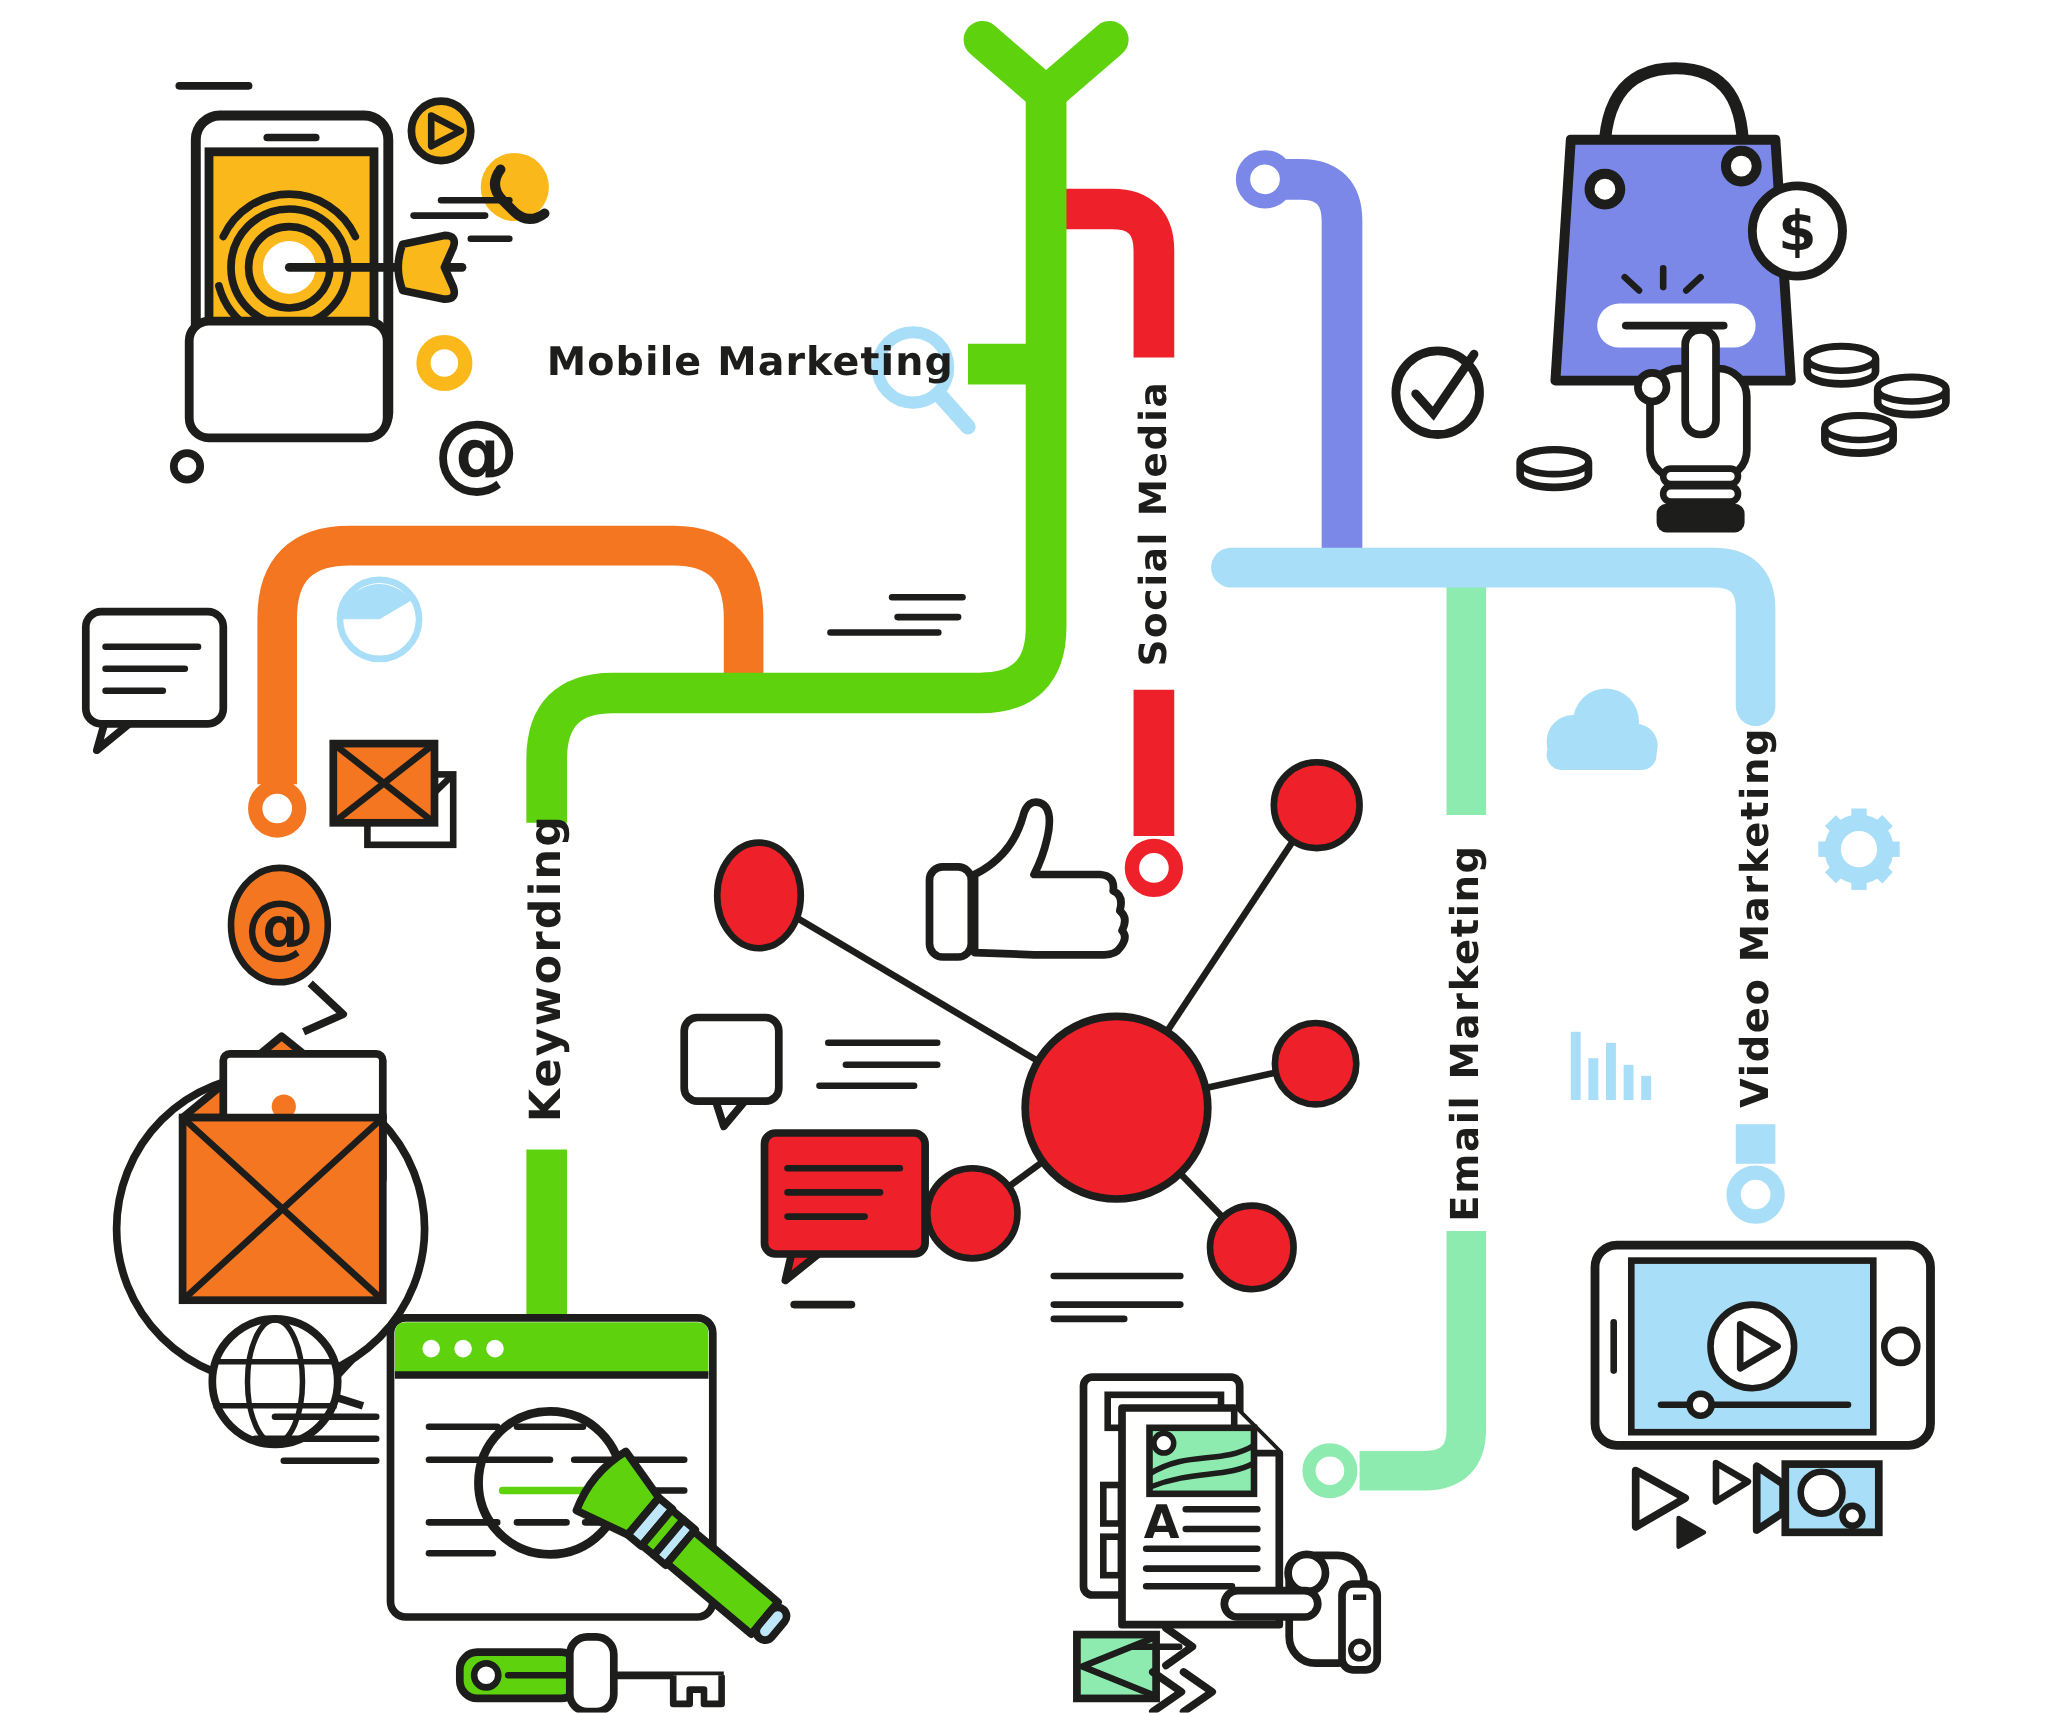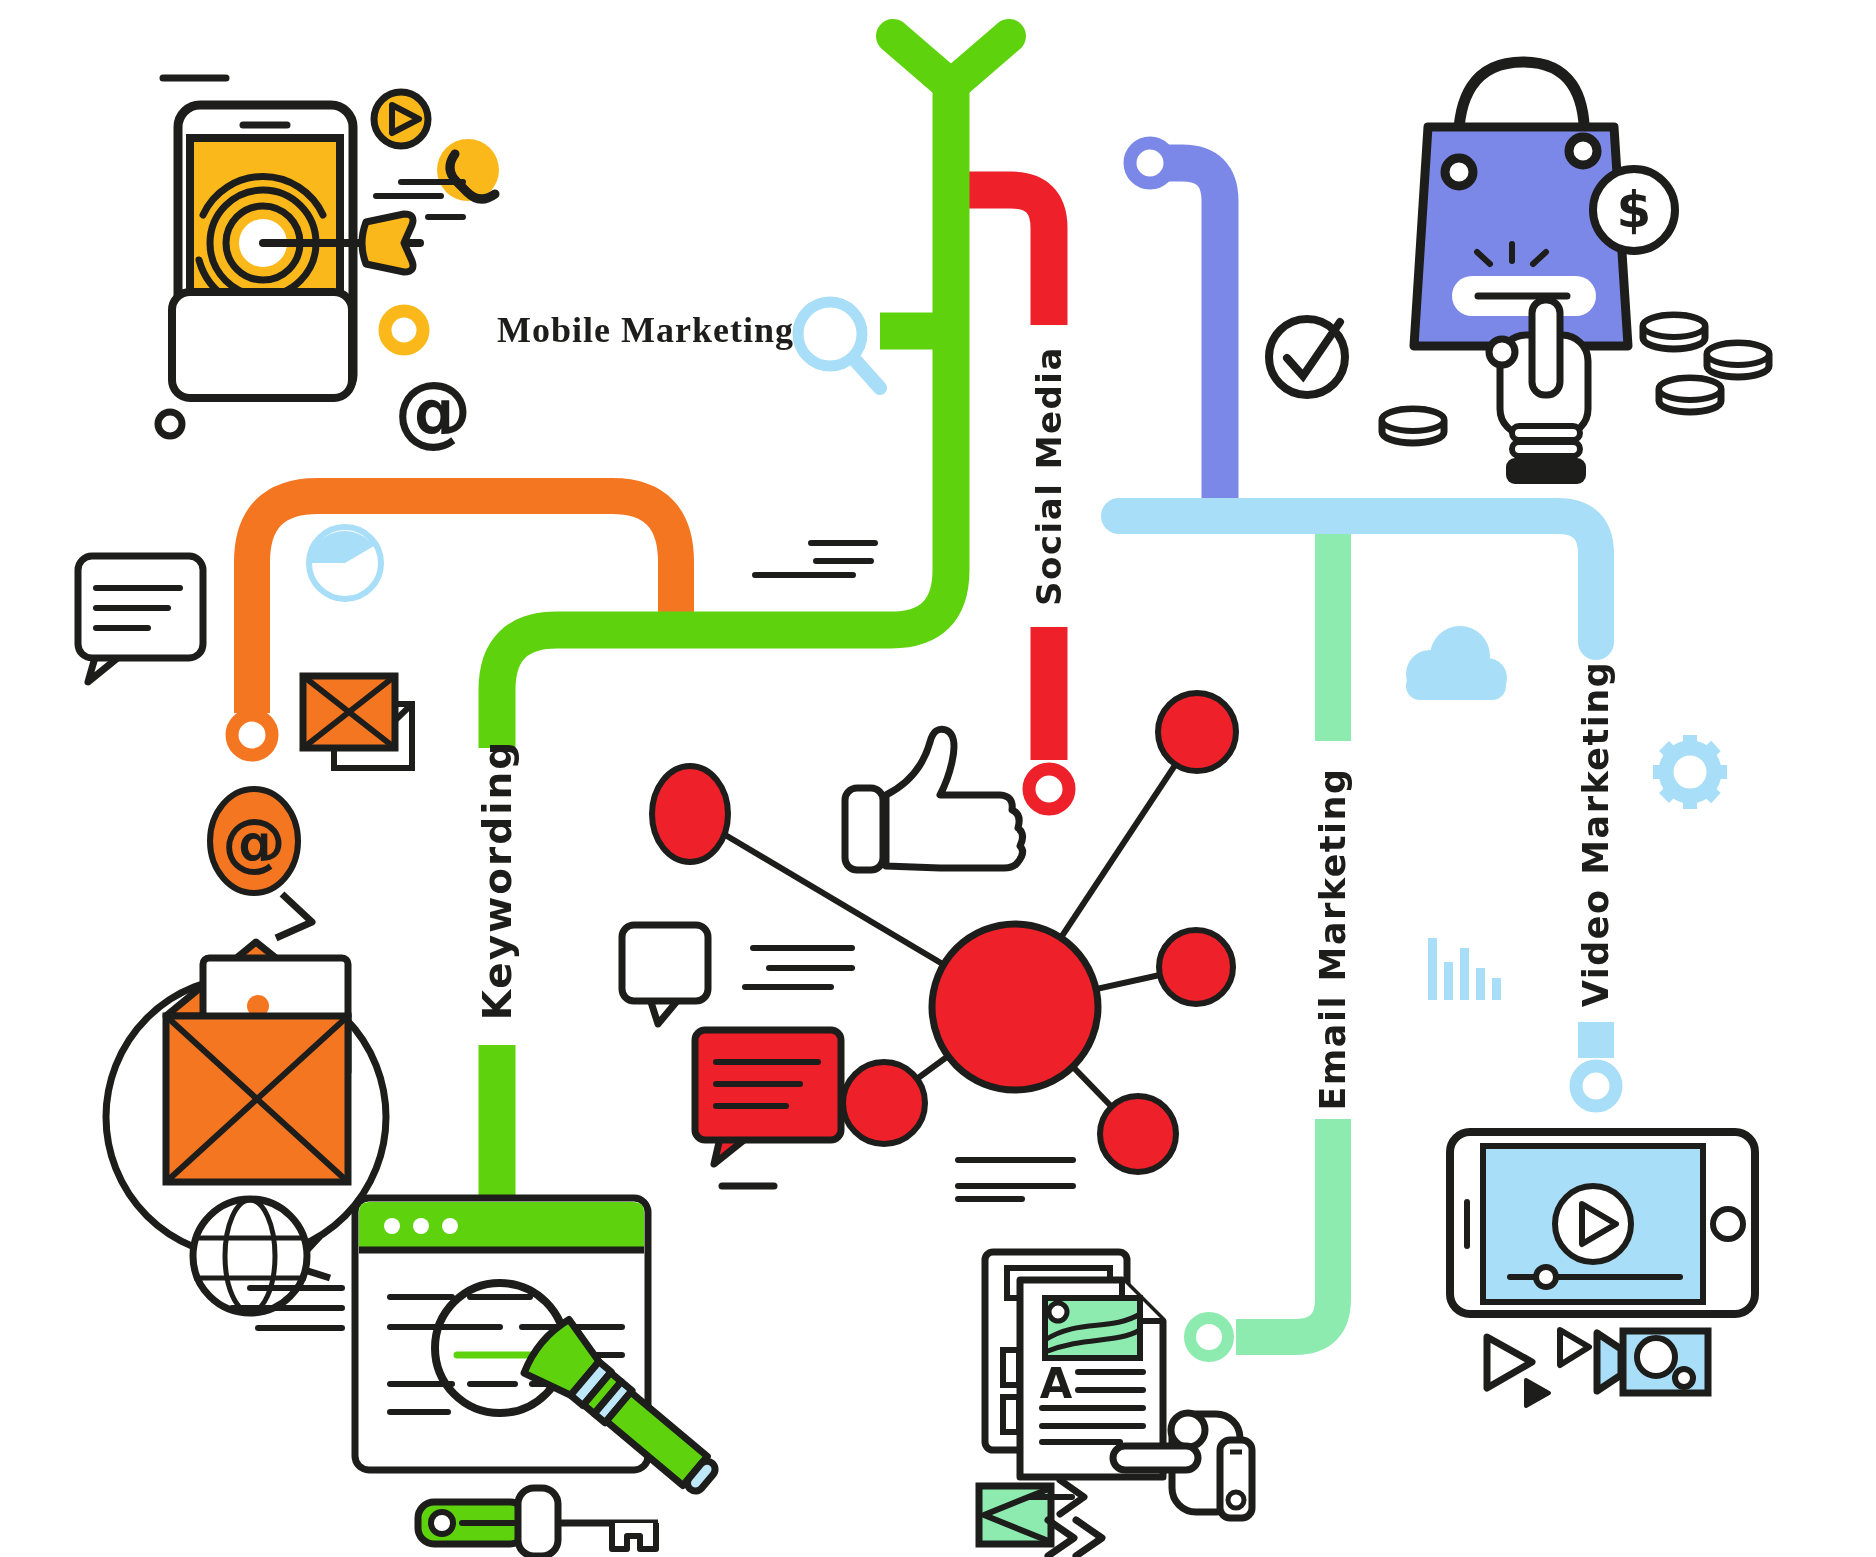--- a/index.html
+++ b/index.html
@@ -1,20 +1,20 @@
 <!DOCTYPE html>
 <html><head>
 <meta charset="utf-8">
 <style>
   html,body{margin:0;padding:0;background:#fff;}
   .canvas{position:relative;width:1876px;height:1557px;background:#ffffff;overflow:hidden;
           font-family:"DejaVu Sans", sans-serif;}
   .canvas svg{position:absolute;left:0;top:0;}
   .label-h{position:absolute;font-weight:bold;font-size:36px;letter-spacing:1px;
-           color:#1d1d1b;white-space:nowrap;font-family:Liberation Serif, serif;}
+           color:#1d1d1b;white-space:nowrap;}
   .vlabel{position:absolute;font-weight:bold;color:#1d1d1b;white-space:nowrap;
           transform:translate(-50%,-50%) rotate(-90deg);letter-spacing:1.5px;}
   .fs34{font-size:34px;} .fs35{font-size:35px;} .fs39{font-size:39px;letter-spacing:2px;}
 </style>
 </head>
 <body>
 
 <div class="canvas">
 
 <svg width="1876" height="1557" viewBox="0 0 1876 1557">

